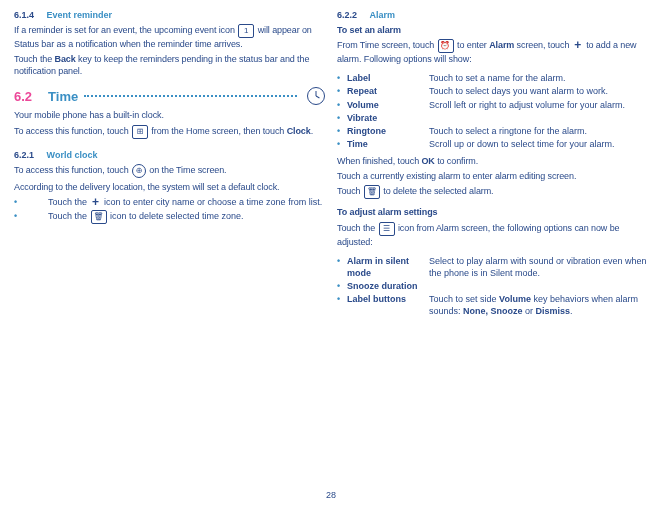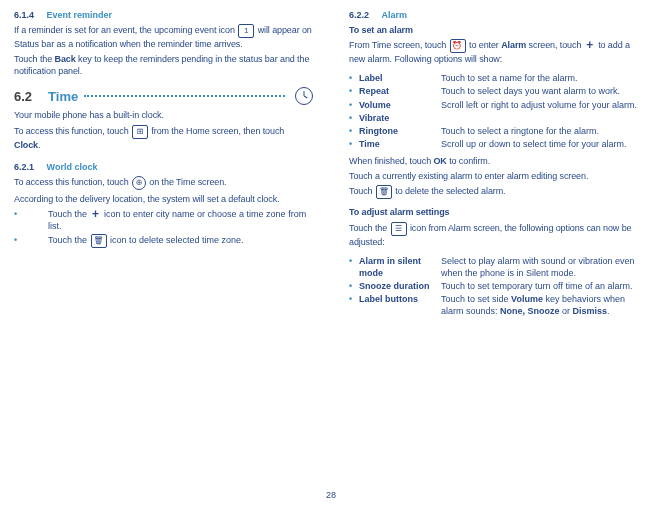--- a/index.html
+++ b/index.html
@@ -11,21 +11,21 @@
     width: 662px;
     height: 512px;
     box-sizing: border-box;
     display: flex;
     flex-direction: column;
   }
   .page {
     display: flex;
     flex: 1;
     padding: 8px 14px 0 14px;
-    gap: 36px;
+    gap: 12px;
   }
   .col {
     flex: 1;
     min-width: 0;
   }
   .line {
     line-height: 1.35;
     margin-bottom: 3px;
     font-stretch: condensed;
     letter-spacing: -0.1px;
@@ -37,21 +37,21 @@
   }
   .h4 .num { color: #2a4a8a; }
   .h4 .txt { color: #3a8fc4; margin-left: 10px; }
   .h2line {
     display: flex;
     align-items: center;
     margin-top: 10px;
     margin-bottom: 4px;
   }
   .h2num {
-    color: #404040;
+    color: #ec4899;
     font-weight: bold;
     font-size: 13px;
   }
   .h2txt {
     color: #3a8fc4;
     font-weight: bold;
     font-size: 13px;
     margin-left: 16px;
   }
   .dots {
@@ -295,21 +295,20 @@
           <span class="bullet-dot">•</span>
           <b>Alarm in silent mode</b>
         </div>
       <div class="opt-desc">Select to play alarm with sound or vibration even when the phone is in Silent mode.</div>
     </div>
     <div class="opt-row">
       <div class="opt-label">
           <span class="bullet-dot">•</span>
           <b>Snooze duration</b>
         </div>
-      <div class="opt-desc">Touch to set temporary turn off time of an alarm.</div>
     </div>
     <div class="opt-row">
       <div class="opt-label">
           <span class="bullet-dot">•</span>
           <b>Label buttons</b>
         </div>
       <div class="opt-desc">
         <span>Touch to set side </span><b>Volume</b><span> key behaviors when alarm sounds: </span><b>None, Snooze</b><span> or </span><b>Dismiss</b><span>.</span>
       </div>
     </div>

